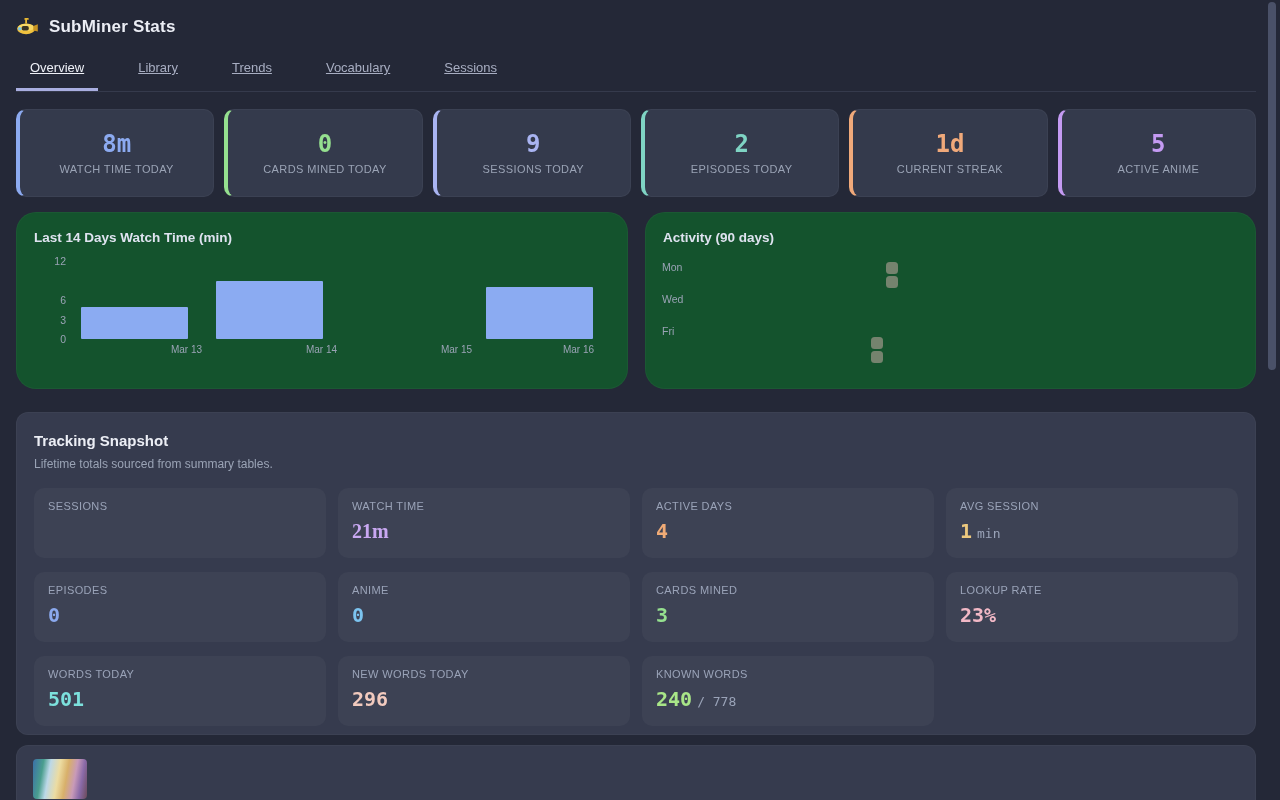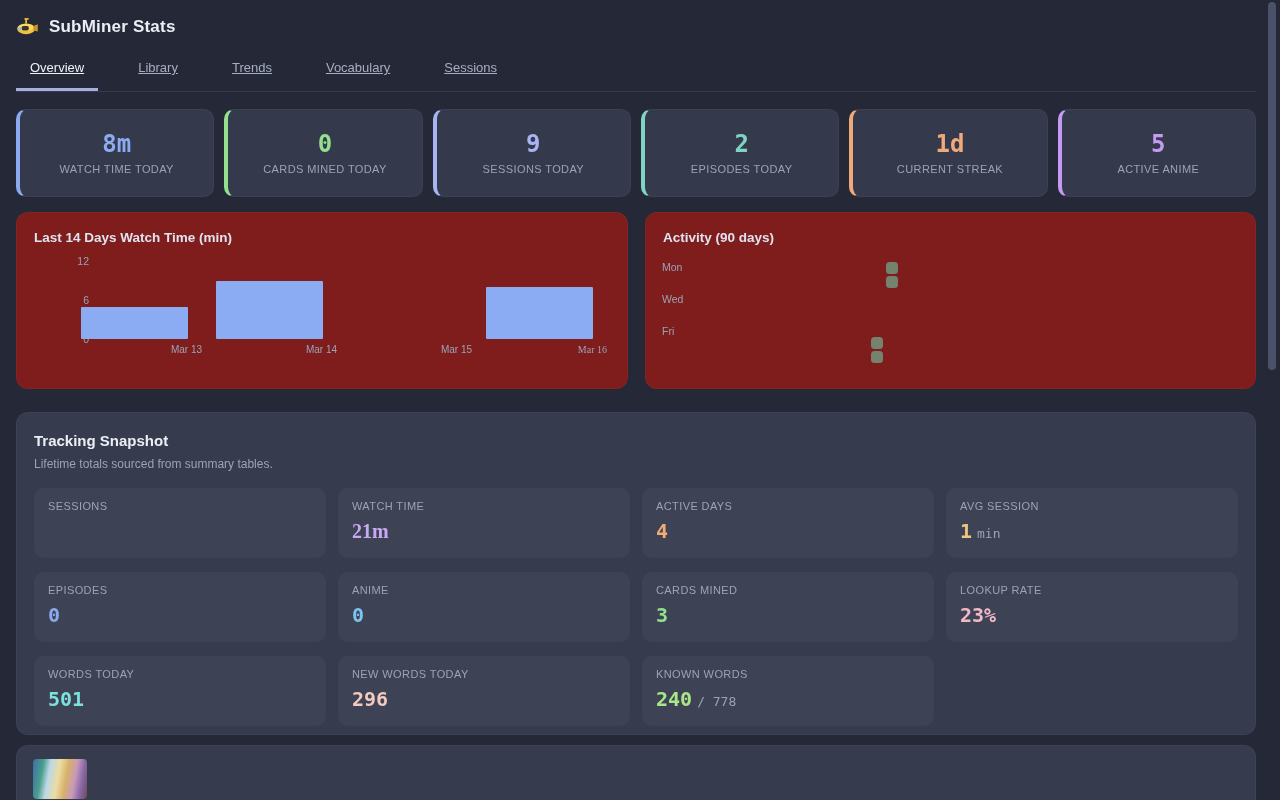--- a/index.html
+++ b/index.html
@@ -28,25 +28,25 @@
   .stat-card {
     height:88px; background:#343a4c; border:1px solid rgba(255,255,255,.04);
     border-left-width:4px; border-left-style:solid; border-radius:10px;
     display:flex; flex-direction:column; align-items:center; justify-content:center; gap:7px;
   }
   .stat-value { font-family:"DejaVu Sans Mono", monospace; font-weight:bold; font-size:24px; line-height:1; }
   .stat-label { font-size:11px; color:#9aa3b5; letter-spacing:.4px; }
 
   
   .panels-row { display:grid; grid-template-columns:612px 611px; gap:17px; margin-top:15px; }
-  .panel { height:177px; background:#7f1d1d; border:1px solid rgba(255,255,255,.03); border-radius:12px; position:relative; }
+  .panel { height:177px; background:#14532d; border:1px solid rgba(255,255,255,.03); border-radius:20px; position:relative; }
   .panel-title { position:absolute; left:17px; top:17px; font-size:13.5px; font-weight:bold; color:#dfe3f0; }
 
   
-  .tick-label { position:absolute; width:40px; left:32px; text-align:right; font-size:10.5px; color:#9aa3b5; }
+  .tick-label { position:absolute; width:40px; left:9px; text-align:right; font-size:10.5px; color:#9aa3b5; }
   .bar { position:absolute; width:107px; background:#8babf2; border-radius:1px; }
   .cat-label { position:absolute; width:135px; text-align:right; font-size:10px; color:#9aa3b5; top:131px; }
 
   
   .day-label { position:absolute; left:16px; font-size:10.5px; color:#9aa3b5; }
   .heat-cell { position:absolute; width:12px; height:12px; border-radius:3.5px; }
 
   
   .tracking-panel { margin-top:23px; height:323px; background:#363b4e; border:1px solid rgba(255,255,255,.03); border-radius:12px; padding:17px; }
   .tracking-title { font-size:15px; font-weight:bold; color:#eceef5; padding-top:2px; }
@@ -133,21 +133,21 @@
     <div class="tick-label" style="top: 120px;">0</div>
         <div class="tick-label" style="top: 100.5px;">3</div>
         <div class="tick-label" style="top: 81px;">6</div>
         <div class="tick-label" style="top: 42px;">12</div>
         <div class="bar" style="left: 64px; top: 93.5px; height: 32.5px; background: rgb(139, 171, 242);"></div>
         <div class="cat-label" style="left: 50px;">Mar 13</div>
         <div class="bar" style="left: 199px; top: 67.5px; height: 58.5px; background: rgb(139, 171, 242);"></div>
         <div class="cat-label" style="left: 185px;">Mar 14</div>
         <div class="cat-label" style="left: 320px;">Mar 15</div>
         <div class="bar" style="left: 469px; top: 74px; height: 52px; background: rgb(139, 171, 242);"></div>
-        <div class="cat-label" style="left: 455px; font-family: Liberation Serif, serif;">Mar 16</div>
+        <div class="cat-label" style="left: 442px;">Mar 16</div>
       </div>
     <div class="panel" id="activity-panel">
       <div class="panel-title">Activity (90 days)</div>
     <div class="day-label" style="top: 48px;">Mon</div>
         <div class="day-label" style="top: 80px;">Wed</div>
         <div class="day-label" style="top: 112px;">Fri</div>
         <div class="heat-cell" style="left: 240px; top: 49px; background: rgb(117, 131, 110);"></div>
         <div class="heat-cell" style="left: 240px; top: 63px; background: rgb(117, 131, 110);"></div>
         <div class="heat-cell" style="left: 225px; top: 124px; background: rgb(117, 131, 110);"></div>
         <div class="heat-cell" style="left: 225px; top: 138px; background: rgb(117, 131, 110);"></div>

